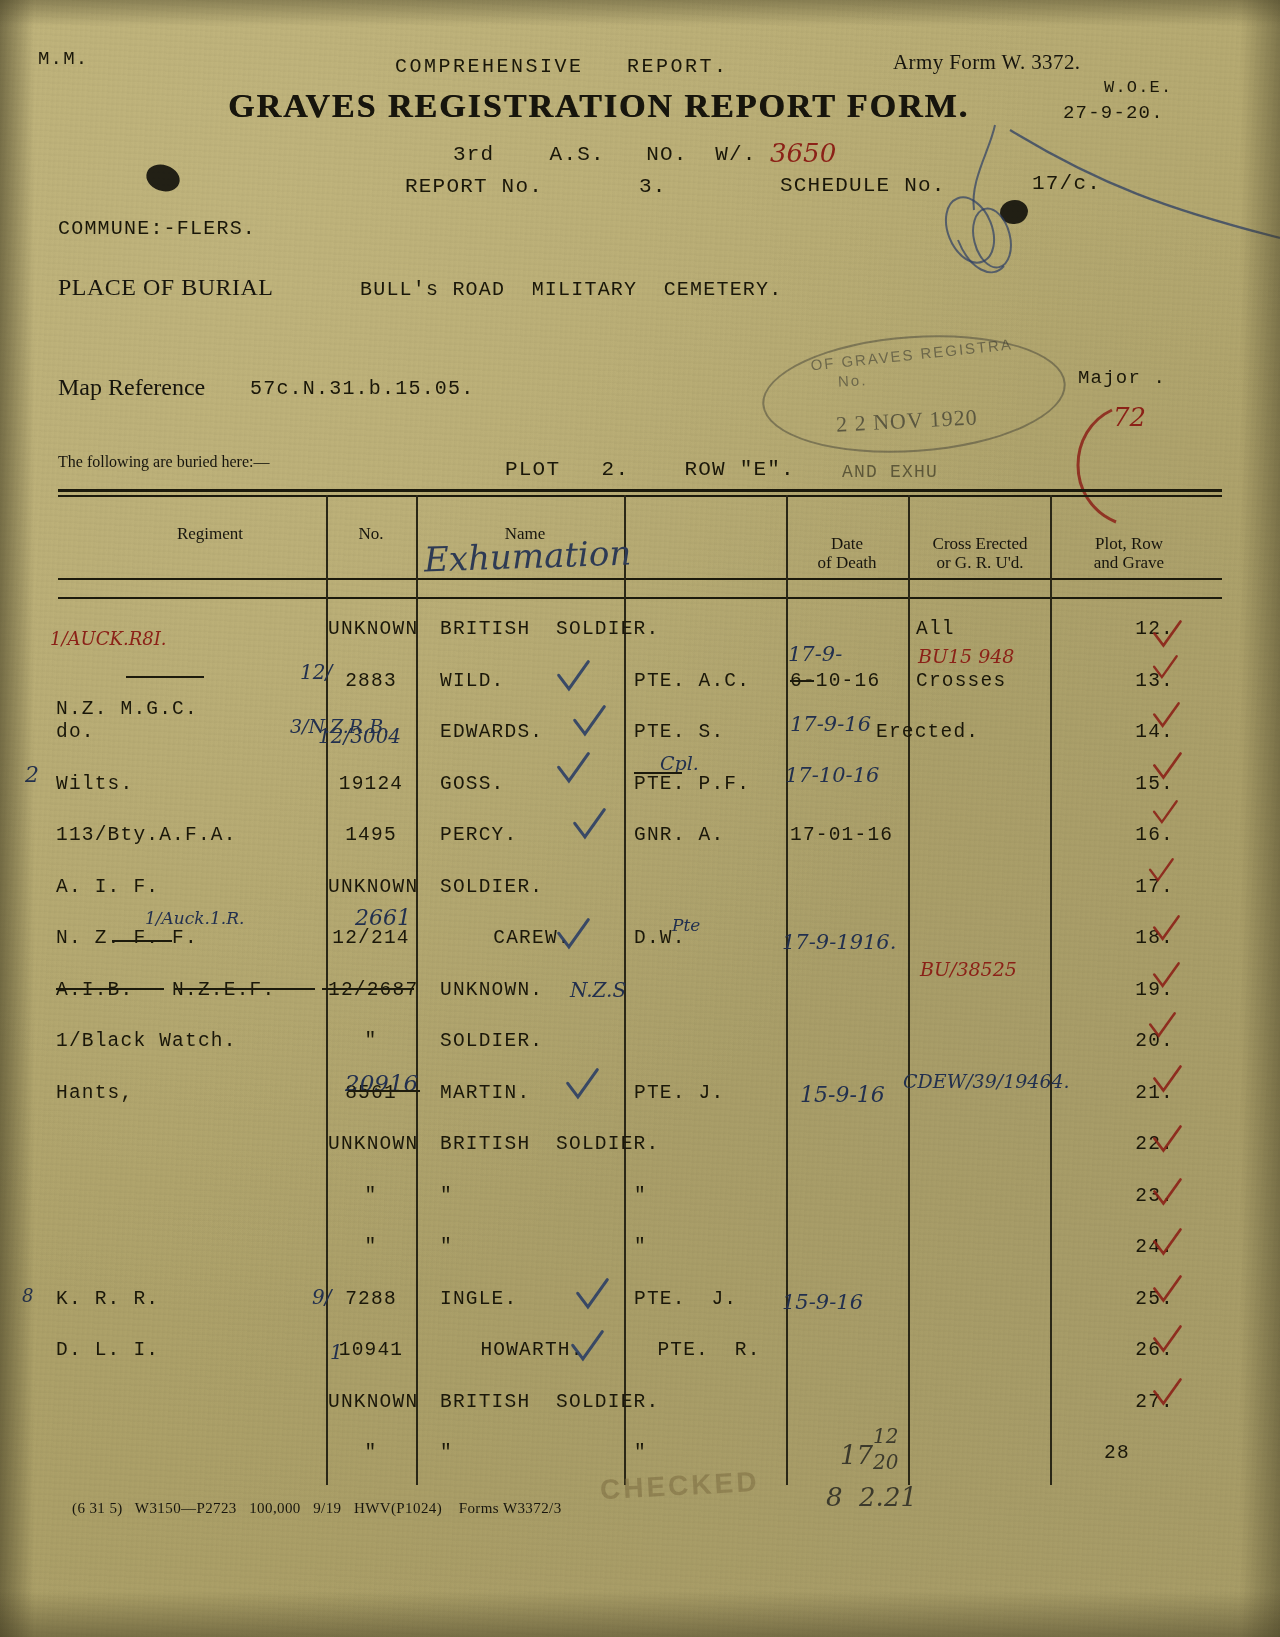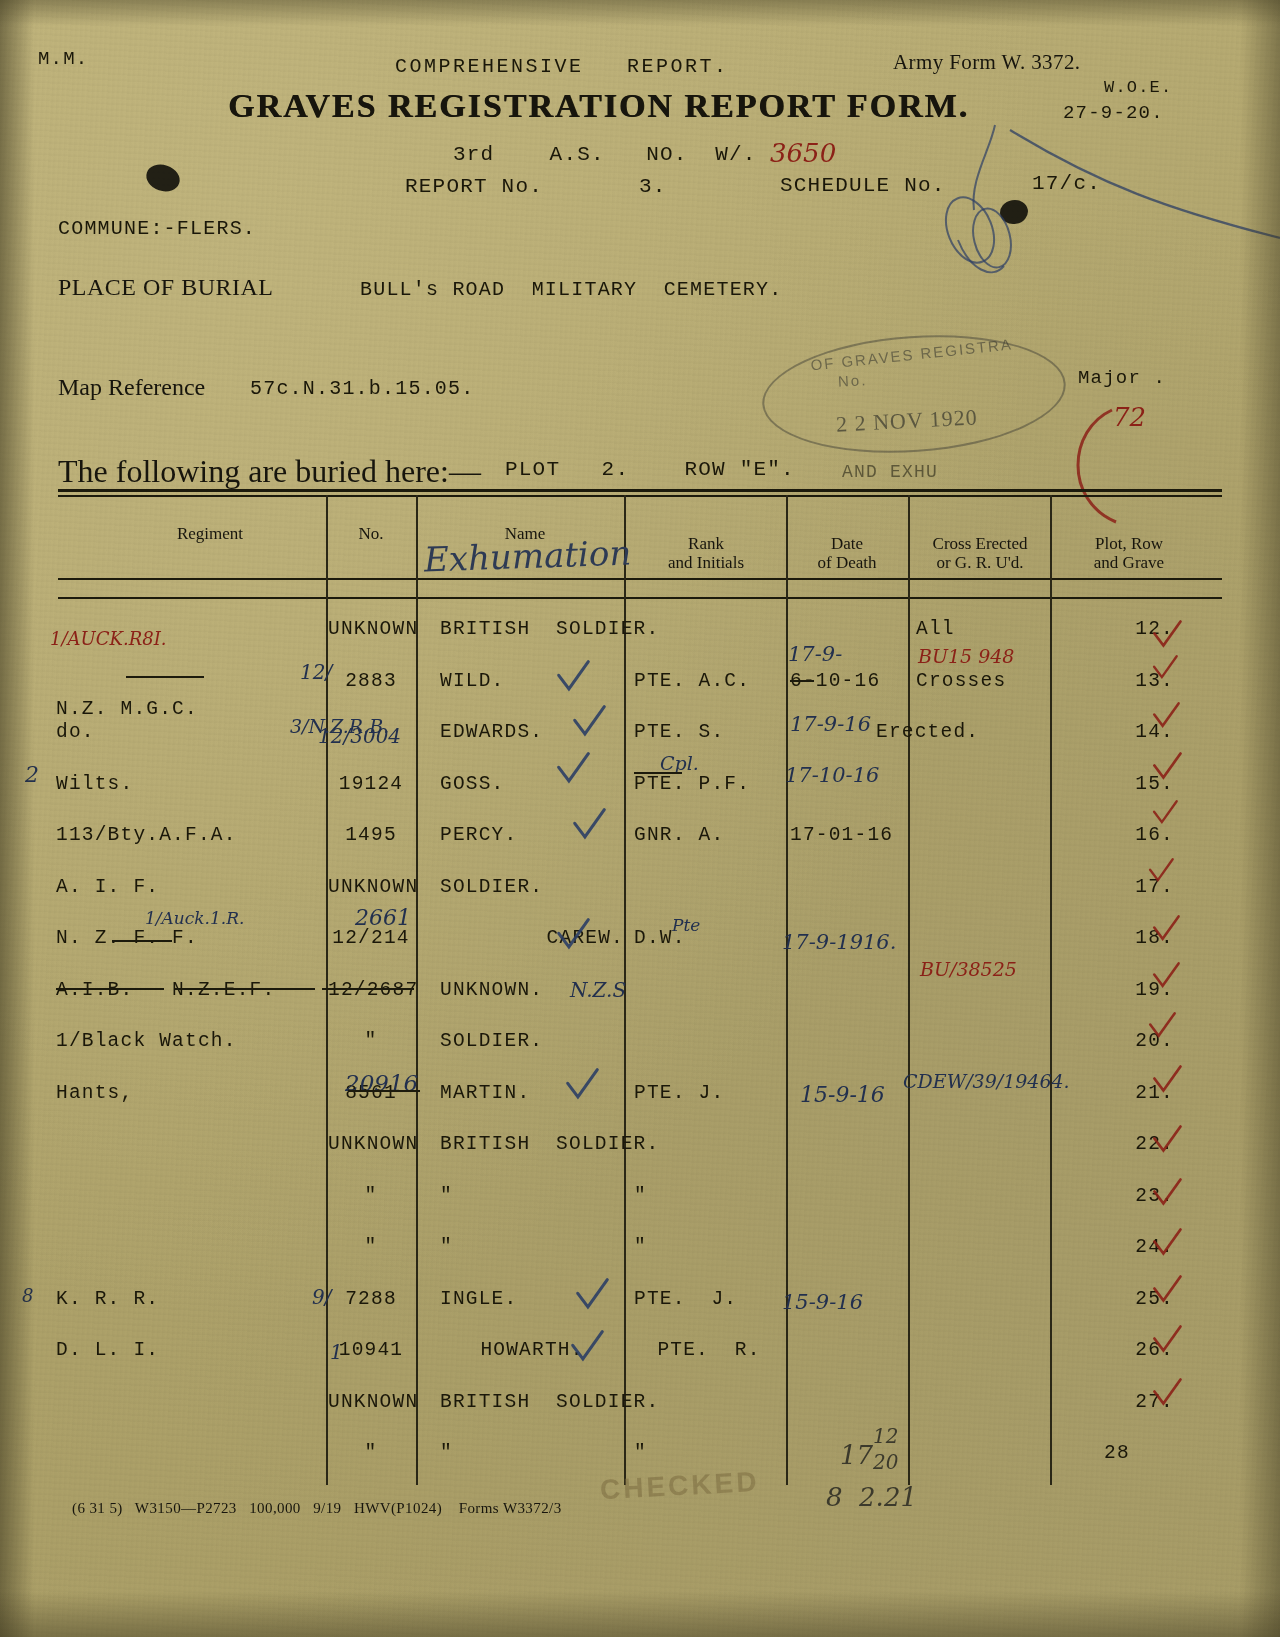--- a/index.html
+++ b/index.html
@@ -72,21 +72,21 @@
   .line-3rd { left: 453px; top: 143px; font-size: 21px; }
   .report-no { left: 405px; top: 175px; font-size: 21px; }
   .report-num-val { left: 639px; top: 175px; font-size: 21px; }
   .schedule { left: 780px; top: 174px; font-size: 21px; }
   .schedule-val { left: 1032px; top: 172px; font-size: 21px; }
   .commune { left: 58px; top: 217px; font-size: 20px; }
   .place-burial-label { left: 58px; top: 274px; font-size: 24px; font-family: "Liberation Serif", serif; letter-spacing: .5px; }
   .place-burial-val { left: 360px; top: 278px; font-size: 20px; }
   .map-ref-label { left: 58px; top: 374px; font-size: 24px; font-family: "Liberation Serif", serif; }
   .map-ref-val { left: 250px; top: 377px; font-size: 20px; }
-  .following { left: 58px; top: 453px; font-size: 32px; font-family: "Liberation Serif", serif; }
+  .following { left: 58px; top: 453px; font-size: 16px; font-family: "Liberation Serif", serif; }
   .plot-row { left: 505px; top: 458px; font-size: 21px; }
 
   
   .hand {
     font-family: "DejaVu Serif", serif;
     font-style: italic;
     color: #22304f;
   }
   .hand-red { color: #8d2117; }
   .hand-pencil { color: #3c3a2c; }
@@ -196,24 +196,20 @@
   <div class="vline" style="left:1050px; top:495px; height:990px;"></div>
 
   <div class="tbl-hdr" style="left:120px; top:524px; width:180px;">
     <span>Regiment</span>
   </div>
   <div class="tbl-hdr" style="left:330px; top:524px; width:82px;">
     <span>No.</span>
   </div>
   <div class="tbl-hdr" style="left:430px; top:524px; width:190px;">
     <span>Name</span>
-  </div>
-  <div class="tbl-hdr" style="left:630px; top:514px; width:152px; white-space:pre-line;">
-    <span>Rank
-and Initials</span>
   </div>
   <div class="tbl-hdr" style="left:790px; top:514px; width:114px; white-space:pre-line;">
     <span>Date
 of Death</span>
   </div>
   <div class="tbl-hdr" style="left:912px; top:514px; width:136px; white-space:pre-line;">
     <span>Cross Erected
 or G. R. U'd.</span>
   </div>
   <div class="tbl-hdr" style="left:1054px; top:514px; width:150px; white-space:pre-line;">
@@ -250,21 +246,21 @@
       <div class="abs typed cell" style="left: 440px; top: 824px; width: 184px; text-align: left;">PERCY.</div>
       <div class="abs typed cell" style="left: 634px; top: 824px; width: 150px; text-align: left;">GNR. A.</div>
       <div class="abs typed cell" style="left: 790px; top: 824px; width: 116px; text-align: left;">17-01-16</div>
       <div class="abs typed cell" style="left: 1104px; top: 824px; width: 70px; text-align: right;">16.</div>
       <div class="abs typed cell" style="left: 56px; top: 875.5px; width: 266px; text-align: left;">A. I. F.</div>
       <div class="abs typed cell" style="left: 328px; top: 875.5px; width: 86px; text-align: center;">UNKNOWN</div>
       <div class="abs typed cell" style="left: 440px; top: 875.5px; width: 184px; text-align: left;">SOLDIER.</div>
       <div class="abs typed cell" style="left: 1104px; top: 875.5px; width: 70px; text-align: right;">17.</div>
       <div class="abs typed cell" style="left: 56px; top: 927px; width: 266px; text-align: left;">N. Z. F. F.</div>
       <div class="abs typed cell" style="left: 328px; top: 927px; width: 86px; text-align: center;">12/214</div>
-      <div class="abs typed cell" style="left: 440px; top: 927px; width: 184px; text-align: right;">CAREW.</div>
+      <div class="abs typed cell" style="left: 440px; top: 927px; width: 184px; text-align: center;">CAREW.</div>
       <div class="abs typed cell" style="left: 634px; top: 927px; width: 150px; text-align: left;">D.W.</div>
       <div class="abs typed cell" style="left: 1104px; top: 927px; width: 70px; text-align: right;">18.</div>
       <div class="abs typed cell" style="left: 56px; top: 978.5px; width: 266px; text-align: left;">A.I.B.   N.Z.E.F.</div>
       <div class="abs typed cell" style="left: 328px; top: 978.5px; width: 86px; text-align: center;">12/2687</div>
       <div class="abs typed cell" style="left: 440px; top: 978.5px; width: 184px; text-align: left;">UNKNOWN.</div>
       <div class="abs typed cell" style="left: 1104px; top: 978.5px; width: 70px; text-align: right;">19.</div>
       <div class="abs typed cell" style="left: 56px; top: 1030px; width: 266px; text-align: left;">1/Black Watch.</div>
       <div class="abs typed cell" style="left: 328px; top: 1030px; width: 86px; text-align: center;">"</div>
       <div class="abs typed cell" style="left: 440px; top: 1030px; width: 184px; text-align: left;">SOLDIER.</div>
       <div class="abs typed cell" style="left: 1104px; top: 1030px; width: 70px; text-align: right;">20.</div>

